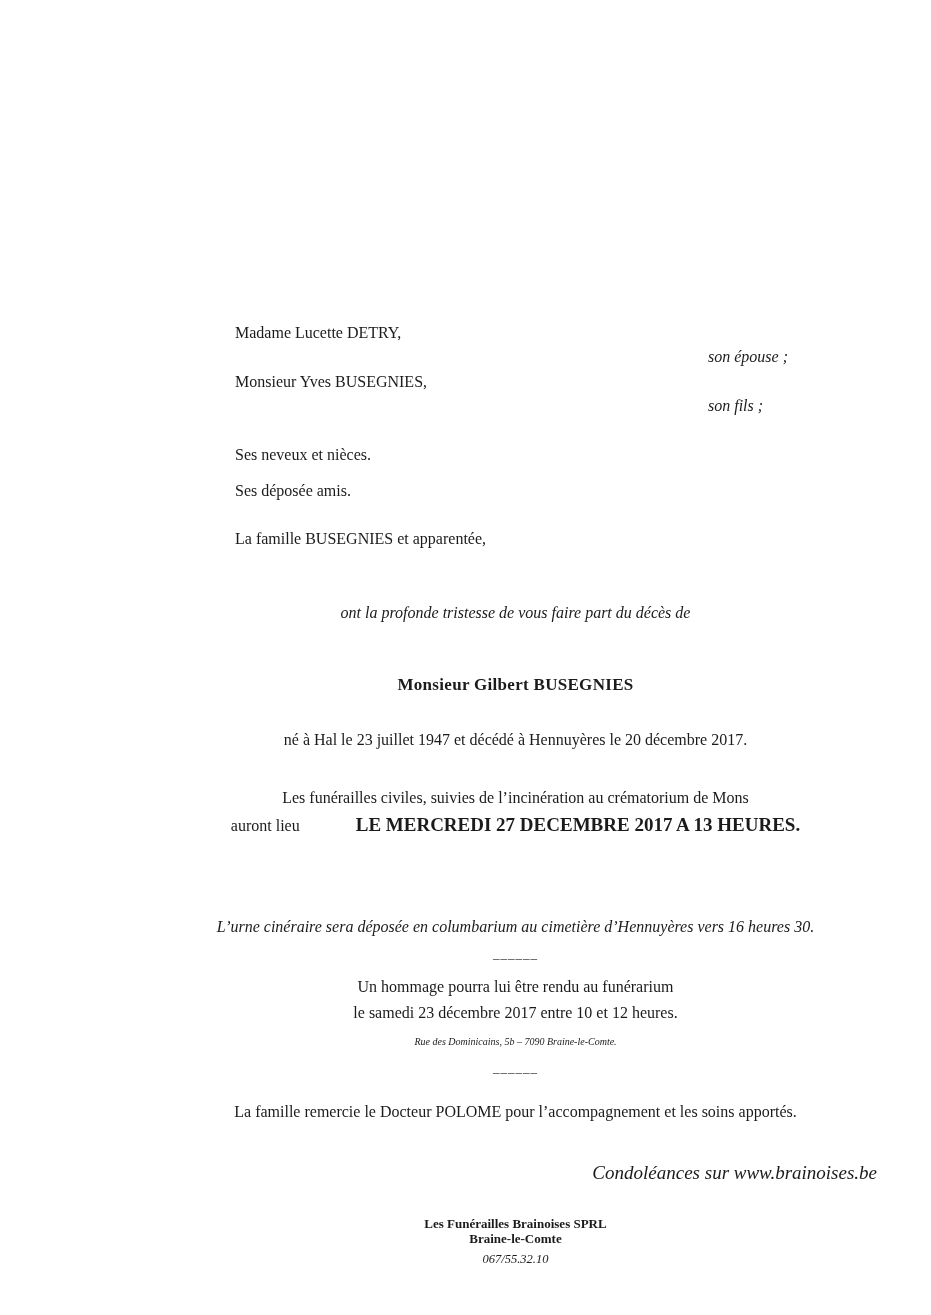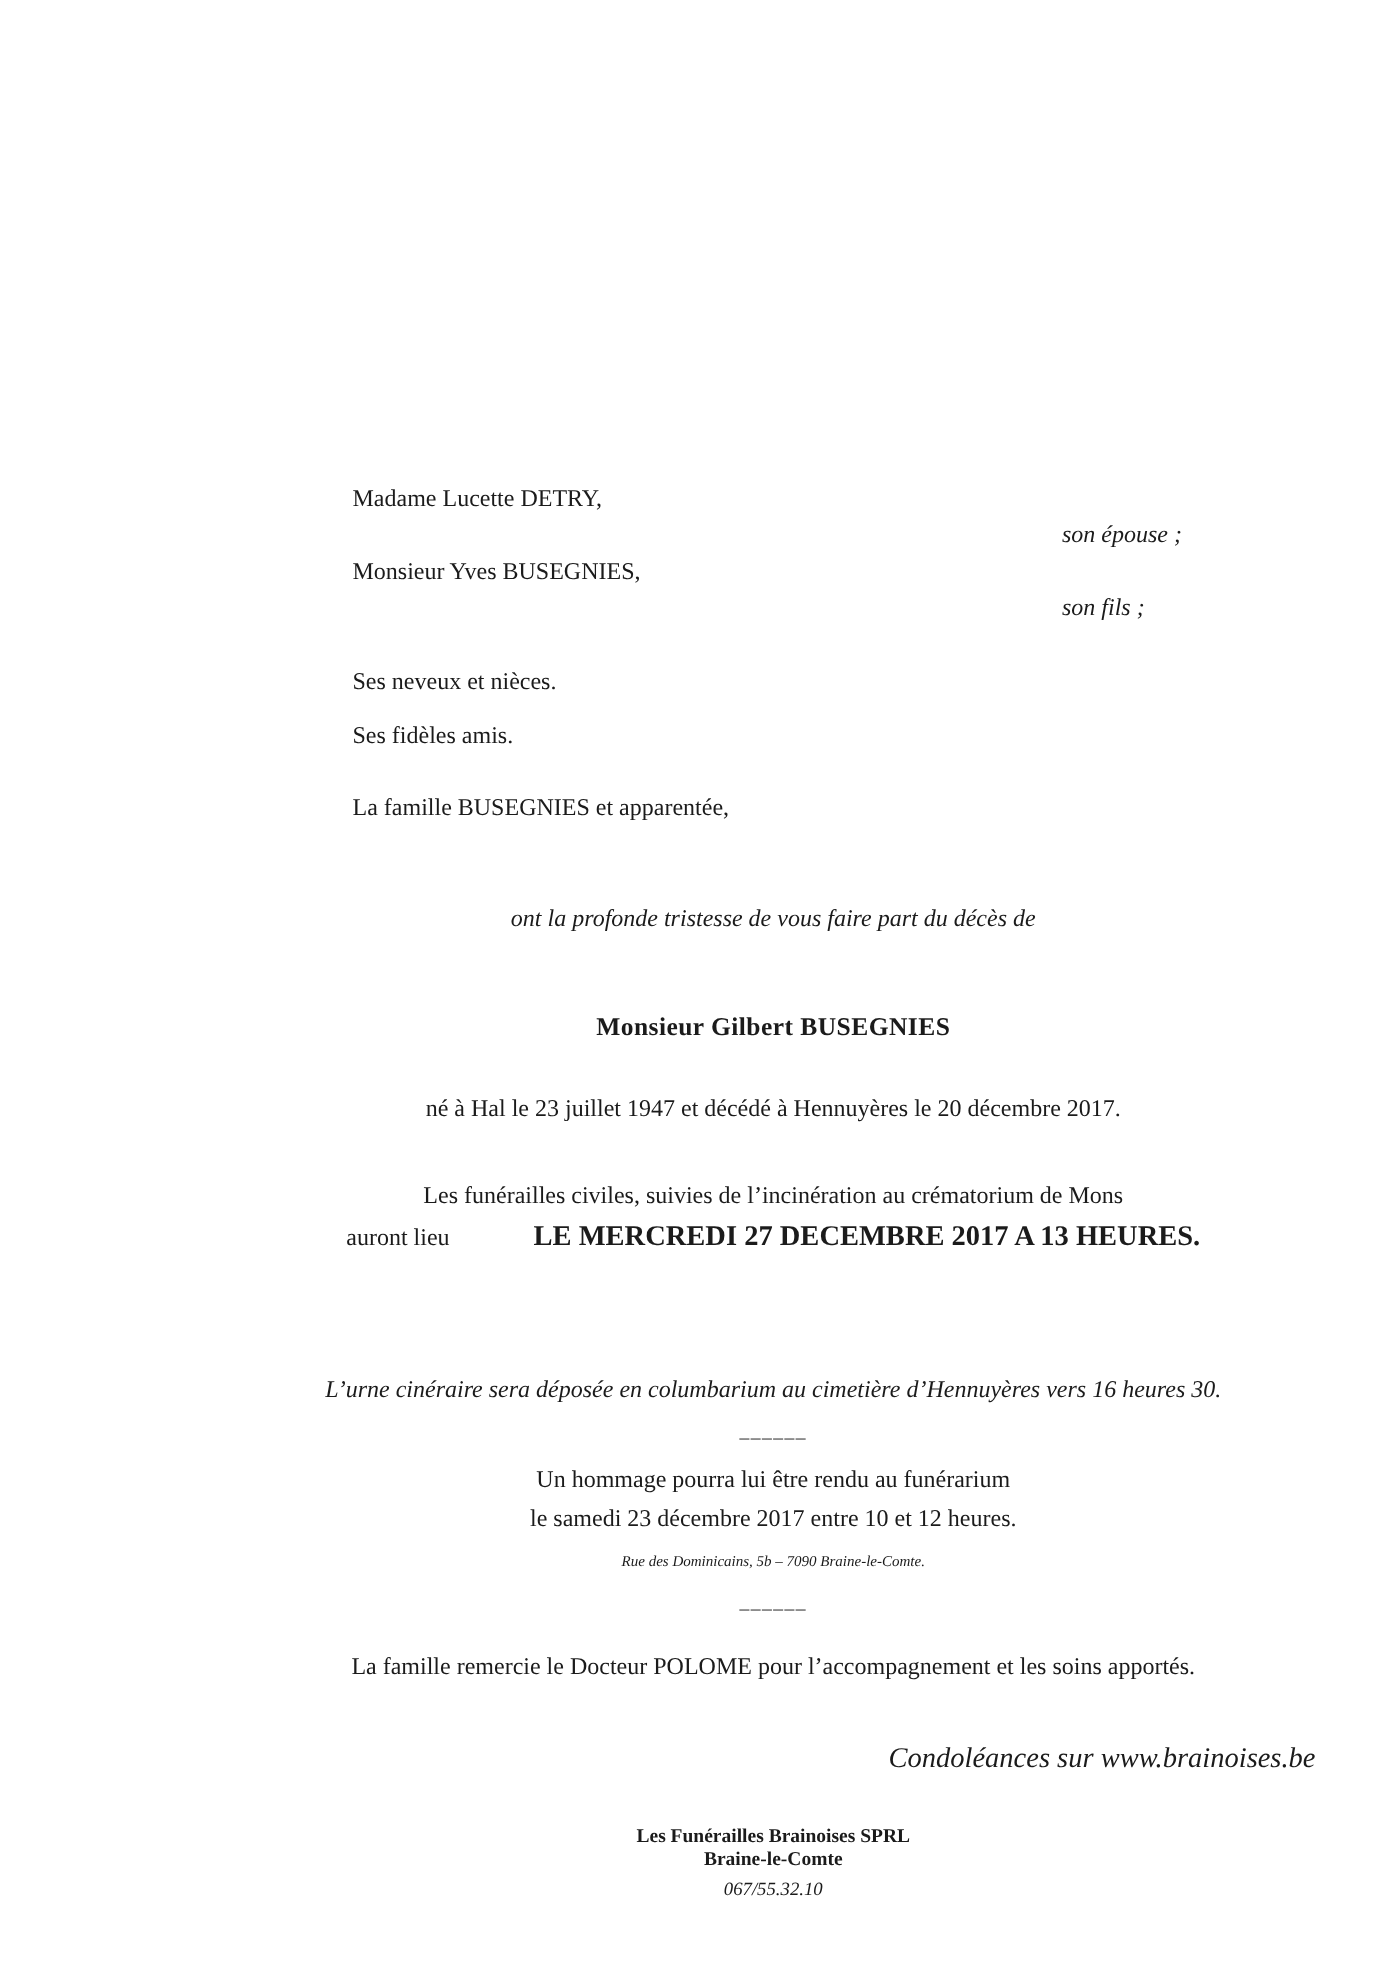--- a/index.html
+++ b/index.html
@@ -65,21 +65,21 @@
   <div class="line left l-madame">Madame Lucette DETRY,</div>
 
   <div class="line indent it l-epouse">son épouse ;</div>
 
   <div class="line left l-monsieur">Monsieur Yves BUSEGNIES,</div>
 
   <div class="line indent it l-fils">son fils ;</div>
 
   <div class="line left l-neveux">Ses neveux et nièces.</div>
 
-  <div class="line left l-amis">Ses fidèles amis.</div>
+  <div class="line left l-amis">Ses déposée amis.</div>
 
   <div class="line left l-famille">La famille BUSEGNIES et apparentée,</div>
 
   <div class="line center it l-intro">ont la profonde tristesse de vous faire part du décès de</div>
 
   <div class="line center b l-name">Monsieur Gilbert BUSEGNIES</div>
 
   <div class="line center l-dates">né à Hal le 23 juillet 1947 et décédé à Hennuyères le 20 décembre 2017.</div>
 
   <div class="line center l-ceremony1">Les funérailles civiles, suivies de l’incinération au crématorium de Mons</div>

